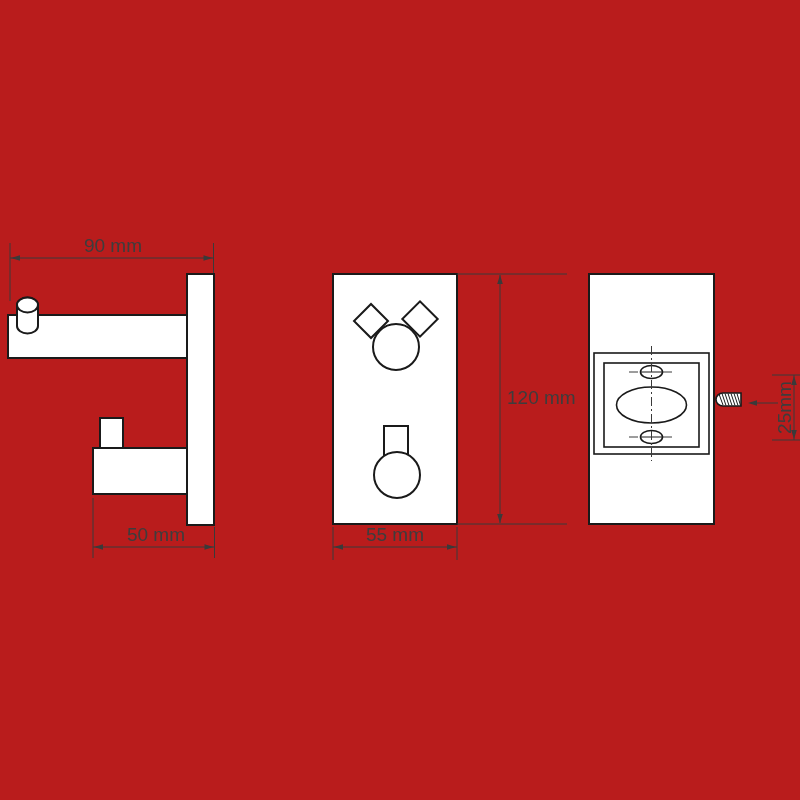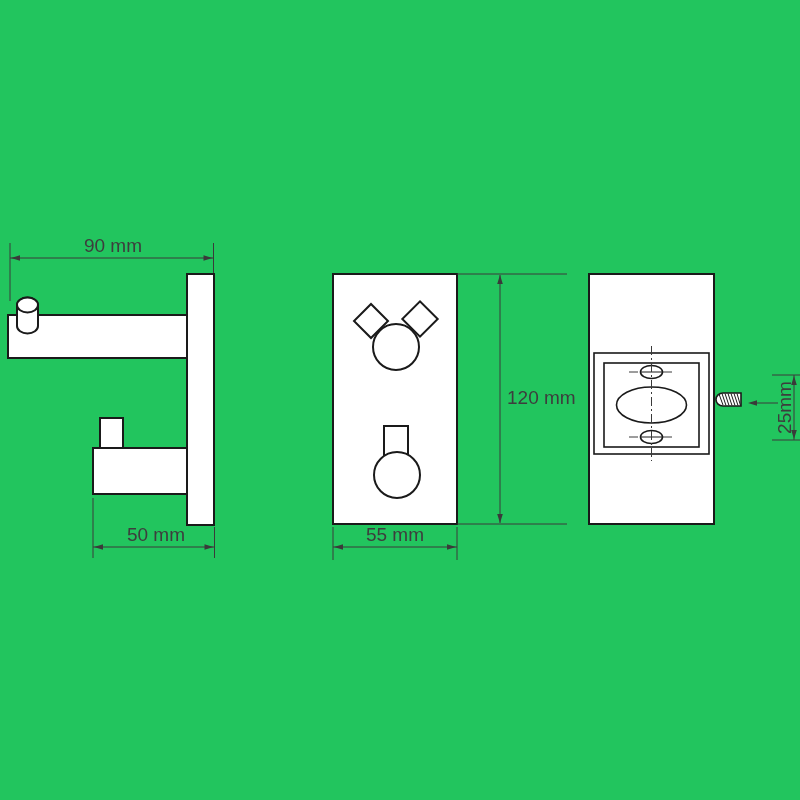--- a/index.html
+++ b/index.html
@@ -1,16 +1,16 @@
 <!DOCTYPE html>
 <html style="--line-color: #1a1a1a; --dim-color: #3a3a3a; --text-color: #3d3d3d;"><head>
 <meta charset="utf-8">
 <style>
   html,body{margin:0;padding:0;background:#fff;}
-  #canvas{position:relative;width:800px;height:800px;background:#22c55e;overflow:hidden;}
+  #canvas{position:relative;width:800px;height:800px;background:#b91c1c;overflow:hidden;}
   svg{display:block;position:absolute;left:0;top:0;}
   svg text{font-family:"Liberation Sans","DejaVu Sans",sans-serif;font-size:19px;fill:var(--text-color,#3d3d3d);}
   .obj{fill:#ffffff;stroke:var(--line-color,#1a1a1a);stroke-width:2;}
   .obj-thin{fill:#ffffff;stroke:var(--line-color,#1a1a1a);stroke-width:1.6;}
   .hatch{stroke:var(--line-color,#1a1a1a);stroke-width:1;fill:none;}
   .dim{stroke:var(--dim-color,#3a3a3a);stroke-width:1;fill:none;}
   .dimhead{fill:var(--dim-color,#3a3a3a);stroke:none;}
   .centerline{stroke:var(--dim-color,#3a3a3a);stroke-width:1;fill:none;stroke-dasharray:9 3 2 3;}
 </style>
 </head>

